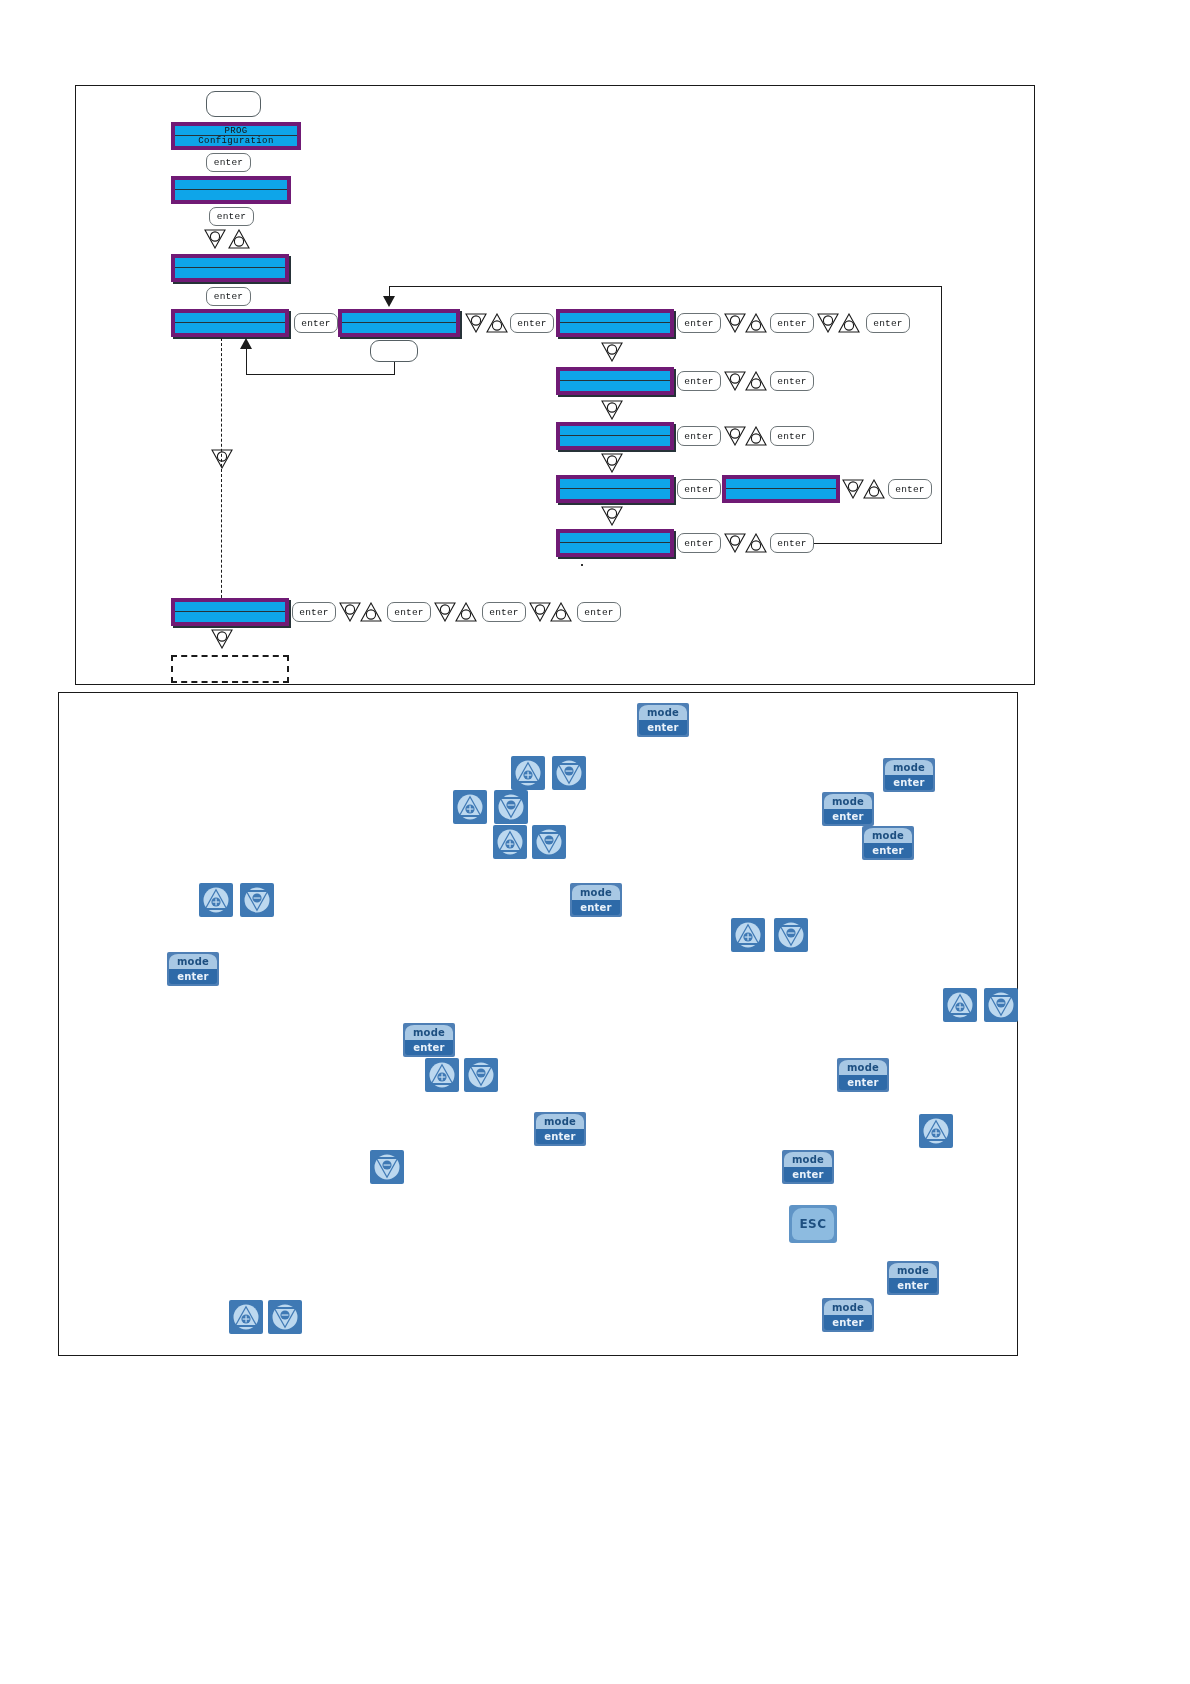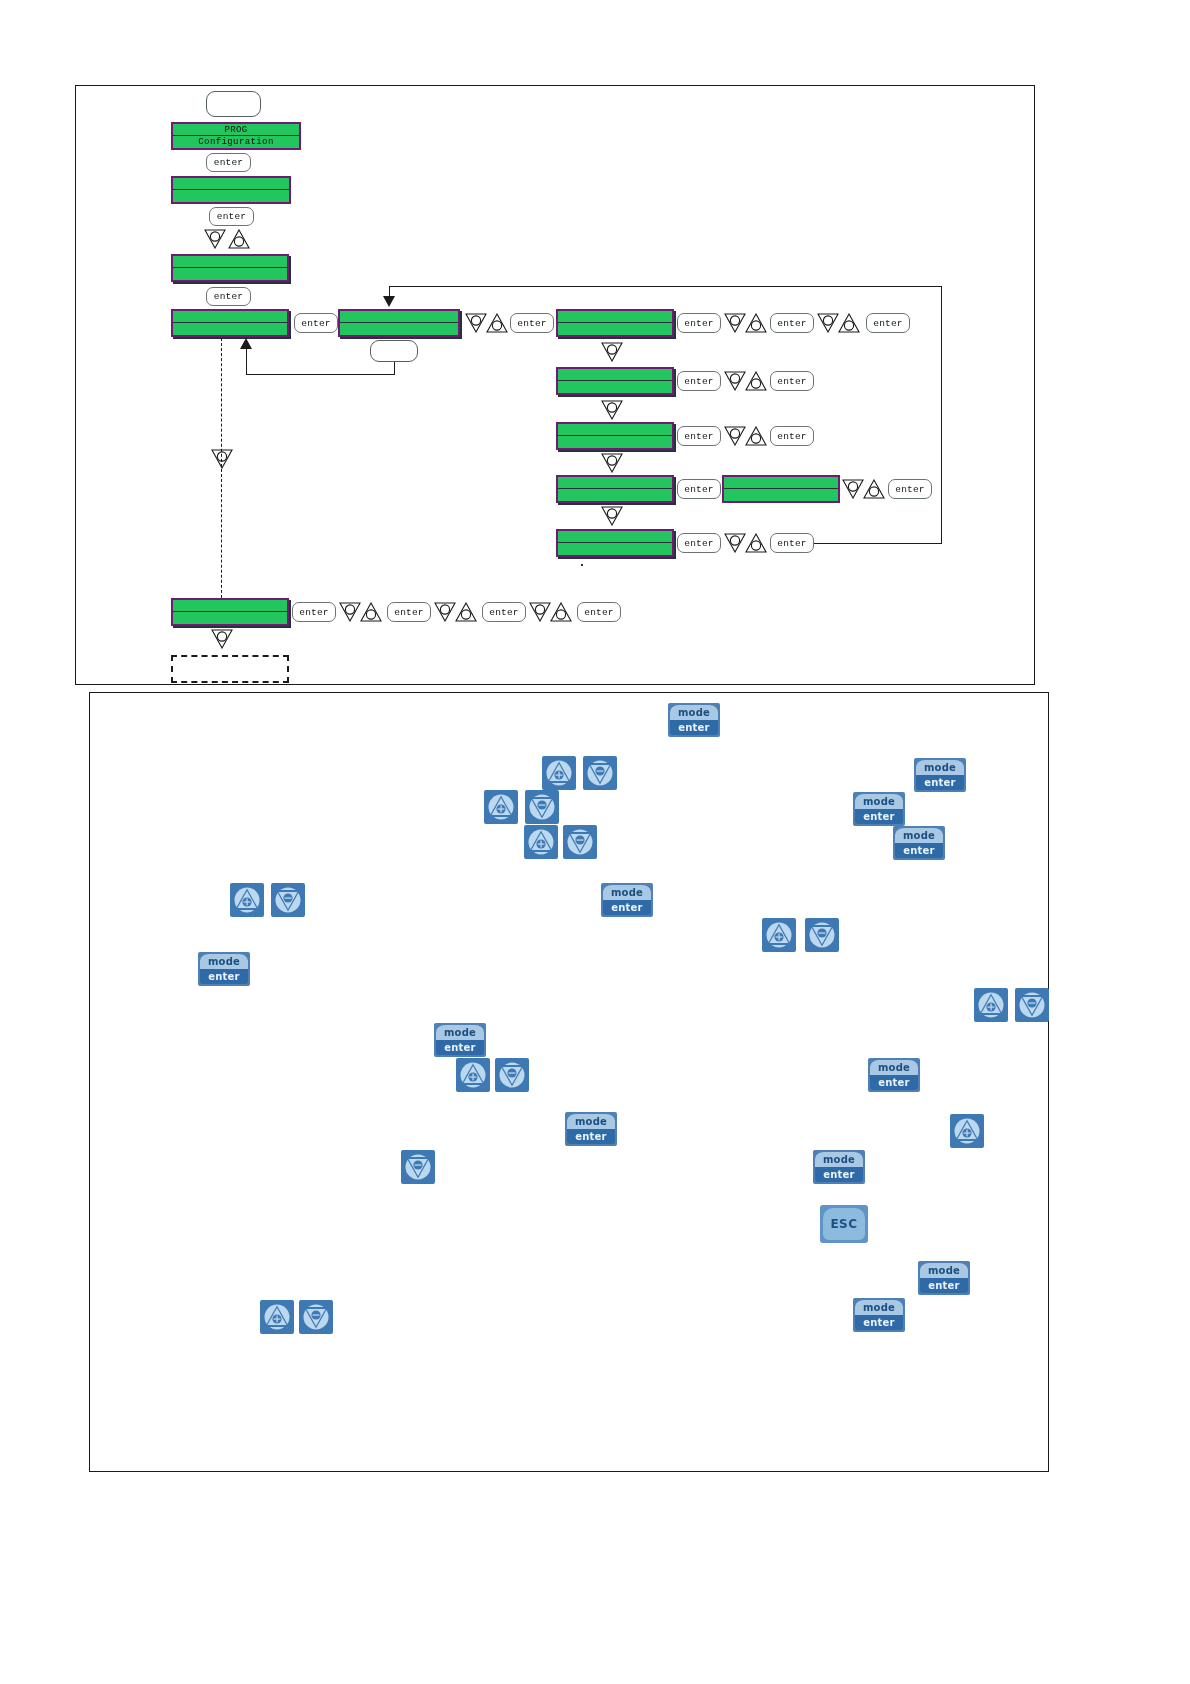--- a/index.html
+++ b/index.html
@@ -17,28 +17,28 @@
   }
 
   
   .panel {
     position: absolute;
     border: 1px solid #1a1a1a;
     background: #ffffff;
     box-sizing: border-box;
   }
   #panel-flowchart { left: 75px;  top: 85px;   width: 960px; height: 600px; }
-  #panel-keys      { left: 89px;  top: 692px;  width: 960px; height: 780px; }
+  #panel-keys      { left: 58px;  top: 692px;  width: 960px; height: 664px; }
 
   
   .node {
     position: absolute;
     box-sizing: border-box;
-    border: 2px solid #701a75;
-    background: #22c55e;
+    border: 4px solid #701a75;
+    background: #0ea5e9;
   }
   .node.shadow { box-shadow: 2px 2px 0 0 #263238; }
   .node .row {
     height: 50%;
     box-sizing: border-box;
     display: flex;
     align-items: center;
     justify-content: center;
     font-family: "Liberation Mono", monospace;
     font-size: 9px;

